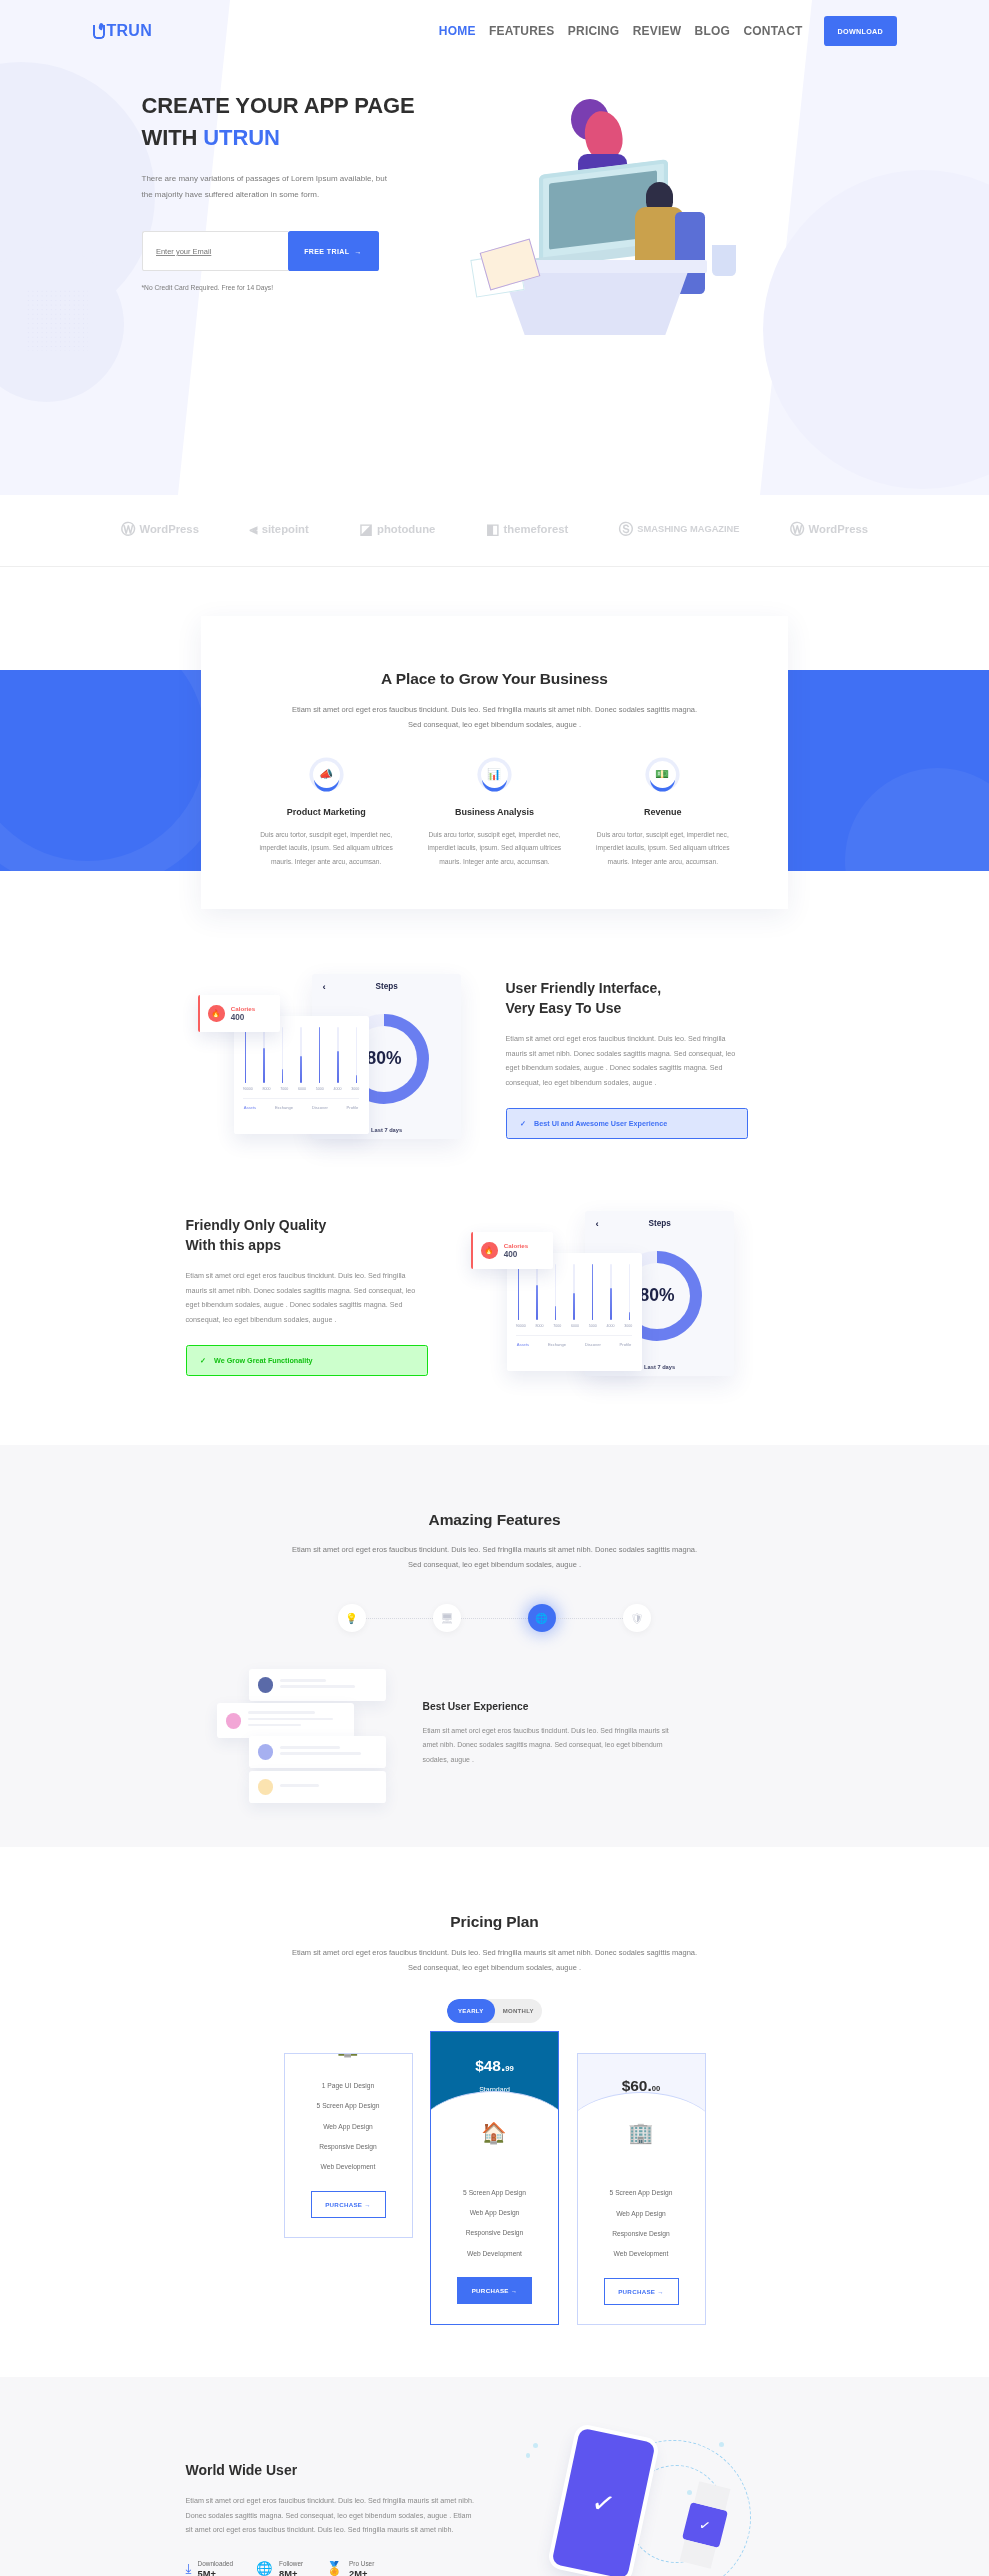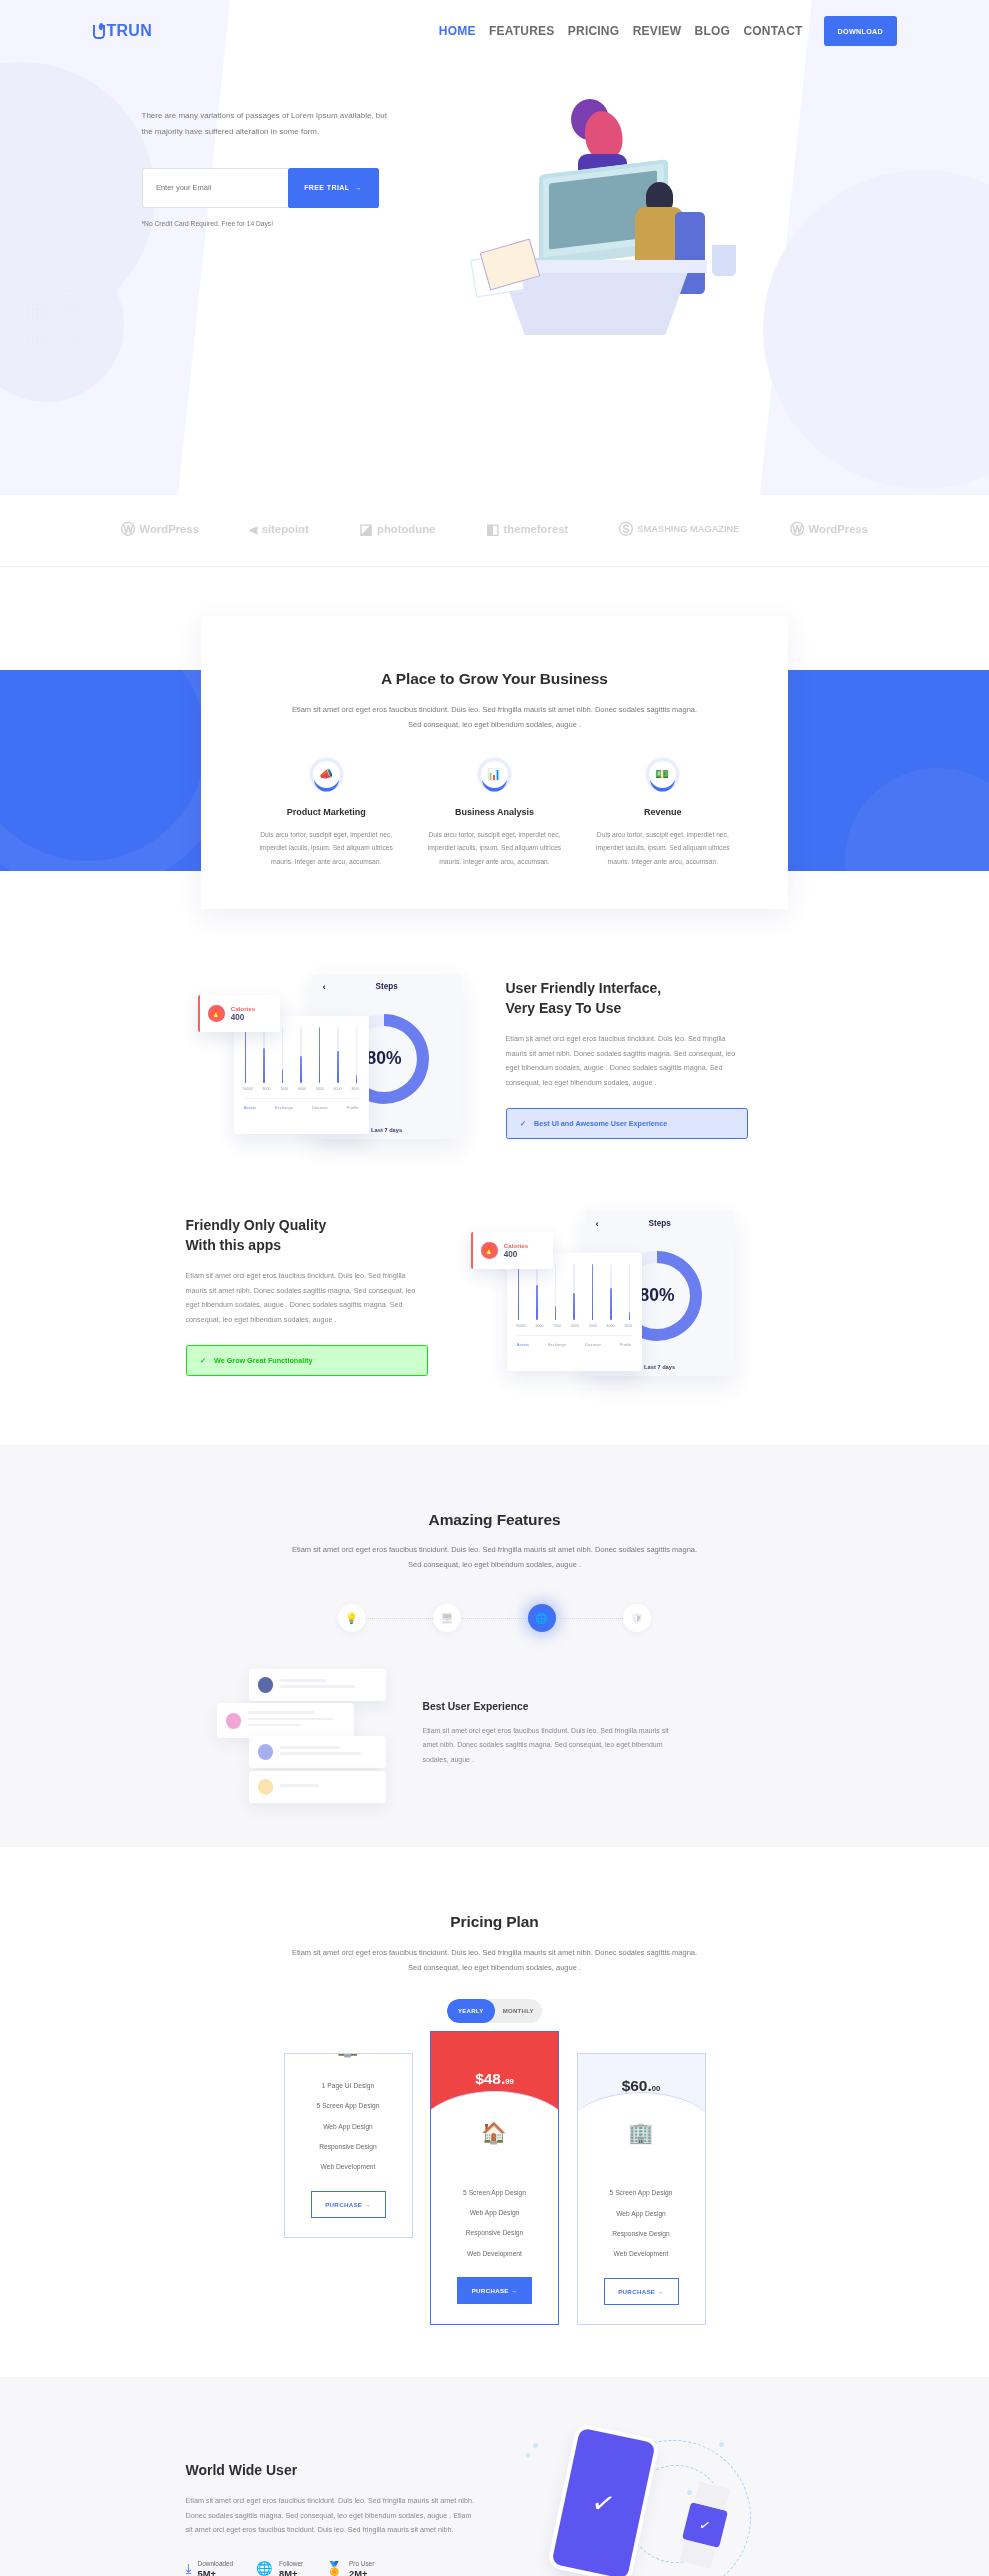--- a/index.html
+++ b/index.html
@@ -32,21 +32,21 @@
   .btn-download{background:#4070f4;color:#fff;font-size:7.2px;font-weight:bold;letter-spacing:0.3px;
     padding:10.8px 13.4px;border-radius:3.1px;margin-left:8.2px;border:none;cursor:pointer;}
 
   .hero-body{position:relative;z-index:10;width:804px;margin:0 auto;display:flex;padding-top:28px;}
   .hero-left{width:330px;padding-left:49px;}
   h1.hero-title{font-size:22px;line-height:1.45;font-weight:bold;color:#2f2f2f;letter-spacing:-0.1px;}
   h1.hero-title .accent{color:#4070f4;}
   .hero-sub{margin-top:17.5px;font-size:8px;line-height:2.0;color:#7b7b7b;max-width:258px;}
   .hero-form{margin-top:28px;display:flex;align-items:stretch;width:237px;}
   .hero-form input{flex:1;border:0.5px solid #e1e1e1;border-right:none;border-radius:2.6px 0 0 2.6px;
-    padding:0 13.4px;font-size:7.5px;color:#8d8d8d;font-family:inherit;outline:none;background:#fff;}
+    padding:0 13.4px;font-size:7.5px;color:#8d8d8d;font-family:inherit;outline:none;background:#fff;text-decoration:underline;}
   .hero-form button{background:#4070f4;color:#fff;border:none;font-size:7px;font-weight:bold;
     letter-spacing:0.4px;padding:0 16.5px;border-radius:2.6px;cursor:pointer;display:flex;align-items:center;gap:5.2px;
     height:40px;}
   .hero-note{margin-top:12.4px;font-size:6.7px;color:#7b7b7b;}
   .hero-art{position:relative;flex:1;height:319px;}
   .desk{position:absolute;left:62px;top:170px;width:222px;height:13.4px;background:#e9ecfb;border-radius:2.1px;}
   .desk2{position:absolute;left:80px;top:183px;width:185px;height:62px;background:#dfe3f8;
     clip-path:polygon(0 0,100% 0,88% 100%,12% 100%);}
   .laptop{position:absolute;left:116px;top:77px;width:129px;height:90px;background:#cfe9ef;
     border-radius:5.2px;transform:skewY(-7deg);box-shadow:inset 0 0 0 4.1px #bfe0e8;}
@@ -166,21 +166,21 @@
   .plan .price small{font-size:7.7px;}
   .plan .pname{margin-top:11.3px;font-size:7px;color:#6b6b6b;}
   .plan .arc{position:absolute;left:-14%;bottom:-49px;width:128%;height:98px;background:#fff;border-radius:50%;
     border-top:0.5px solid #c9d5fb;}
   .plan .picon{text-align:center;font-size:20.6px;color:#4070f4;margin-top:-17.5px;position:relative;z-index:3;line-height:1;}
   .plan ul{list-style:none;margin-top:18.5px;padding:0 5.2px;}
   .plan li{text-align:center;font-size:6.7px;color:#6b6b6b;padding:6.7px 0;}
   .plan .buy{margin:13.4px auto 19.6px;display:block;width:75px;height:27px;border:0.5px solid #4070f4;background:#fff;
     color:#4070f4;font-size:6.2px;font-weight:bold;letter-spacing:0.3px;cursor:pointer;font-family:inherit;}
   .plan.featured{border-color:#4070f4;margin-top:-21.6px;}
-  .plan.featured .head{background:#ef4444;height:108px;padding-top:38px;}
+  .plan.featured .head{background:#0369a1;height:108px;padding-top:25px;}
   .plan.featured .price,.plan.featured .pname{color:#fff;}
   .plan.featured .buy{background:#4070f4;color:#fff;border-color:#4070f4;}
 
   
   .world{background:#f7f7f9;padding:47px 0 54px;}
   .world .wrap{display:flex;align-items:flex-end;gap:23px;}
   .world-copy{width:294px;}
   .world-copy h2{font-size:14px;font-weight:bold;color:#2f2f2f;}
   .world-copy p{margin-top:15.5px;font-size:7.2px;line-height:2.05;color:#8b8b8b;}
   .stats{display:flex;gap:23px;margin-top:20.6px;}
@@ -227,20 +227,24 @@
         <a>REVIEW</a>
         <a>BLOG</a>
         <a>CONTACT</a>
         <button class="btn-download">DOWNLOAD</button>
       </div>
     </div>
   </nav>
 
   <div class="hero-body">
     <div class="hero-left">
+      <h1 class="hero-title">
+        <span>CREATE YOUR APP PAGE</span><br>
+        <span>WITH </span><span class="accent">UTRUN</span>
+      </h1>
       <p class="hero-sub">There are many variations of passages of Lorem Ipsum available, but the majority have suffered alteration in some form.</p>
       <div class="hero-form">
         <input type="text" placeholder="Enter your Email" style="">
         <button>
           <span>FREE TRIAL</span>
           <span>→</span>
         </button>
       </div>
       <div class="hero-note">*No Credit Card Required. Free for 14 Days!</div>
     </div>

